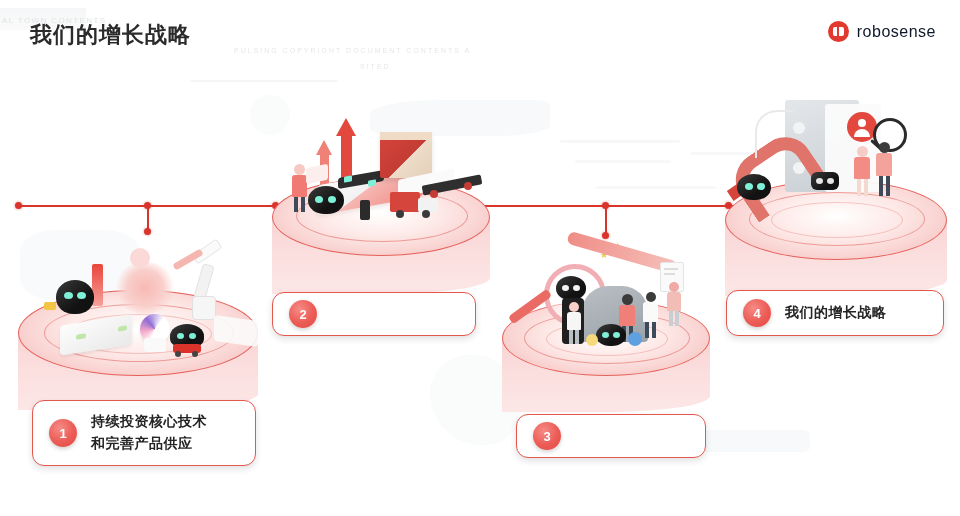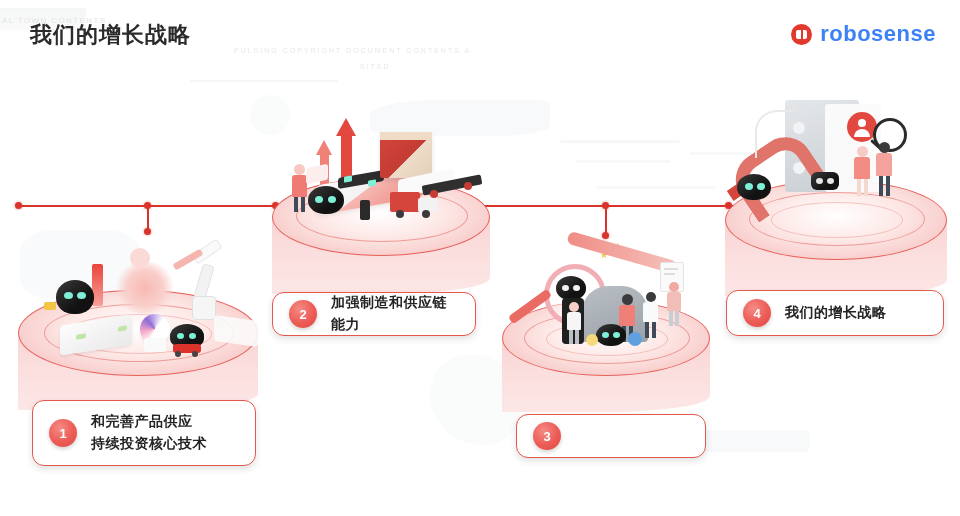--- a/index.html
+++ b/index.html
@@ -21,21 +21,21 @@
   .title{
     position:absolute;left:30px;top:20px;
     font-size:22px;font-weight:bold;color:#2b2b2b;letter-spacing:1px;
   }
   .logo{position:absolute;right:24px;top:21px;display:flex;align-items:center;gap:8px;}
   .logo-mark{width:21px;height:21px;border-radius:50%;background:#e2392f;
              position:relative;display:flex;align-items:center;justify-content:center;}
   .logo-mark::before{content:"";position:absolute;width:11px;height:9px;border-radius:2px;
              background:#fff;}
   .logo-mark::after{content:"";position:absolute;width:2px;height:9px;background:#e2392f;}
-  .logo-text{font-size:22px;color:#3b82f6;letter-spacing:.5px;font-weight:700;}
+  .logo-text{font-size:16px;color:#0f172a;letter-spacing:.5px;font-weight:400;}
 
   
   .tl-line{position:absolute;height:1.6px;background:#d8342b;}
   .tl-vert{position:absolute;width:1.6px;background:#d8342b;}
   .tl-dot{position:absolute;width:7px;height:7px;border-radius:50%;background:#d8342b;
           box-shadow:0 0 3px rgba(216,52,43,.55);}
 
   
   .ped{position:absolute;}
   .ped .body{position:absolute;left:0;right:0;bottom:0;
@@ -180,22 +180,22 @@
     <div class="sh" style="left:155px;top:104px;width:28px;height:9px;background:#d9332c;border-radius:3px;"></div>
     <div class="sh" style="left:157px;top:111px;width:6px;height:6px;border-radius:50%;background:#444;"></div>
     <div class="sh" style="left:174px;top:111px;width:6px;height:6px;border-radius:50%;background:#444;"></div>
 
     <div class="sh" style="left:196px;top:78px;width:44px;height:26px;background:#fbfbfb;border-radius:4px;transform:skewY(8deg);opacity:.9;"></div>
   </div>
 
   <div class="card" style="left:32px;top:400px;width:224px;height:66px;">
     <div class="num">1</div>
     <div>
+      <div class="txt">持续投资核心技术</div>
       <div class="txt">和完善产品供应</div>
-      <div class="txt">持续投资核心技术</div>
     </div>
   </div>
 
   <div class="ped" style="left:272px;top:178px;width:218px;height:116px;">
     <div class="body" style="top:40px;height:76px;"></div>
     <div class="top" style="height:76px;"></div>
     <div class="ring" style="left:24px;top:12px;width:170px;height:50px;"></div>
   </div>
 
   <div class="ill" style="left:272px;top:118px;width:218px;height:100px;">
@@ -243,21 +243,20 @@
 
     <div class="sh" style="left:150px;top:62px;width:60px;height:10px;background:#2f2f2f;border-radius:2px;transform:rotate(-11deg);"></div>
     <div class="sh" style="left:158px;top:72px;width:8px;height:8px;border-radius:50%;background:#c43c34;"></div>
     <div class="sh" style="left:192px;top:64px;width:8px;height:8px;border-radius:50%;background:#c43c34;"></div>
 
     <div class="sh" style="left:88px;top:82px;width:10px;height:20px;background:#2b2b2b;border-radius:2px;"></div>
   </div>
 
   <div class="card" style="left:272px;top:292px;width:204px;height:44px;">
     <div class="num">2</div>
-    <div class="txt">加强制造和供应链能力</div>
   </div>
 
   <div class="ped" style="left:502px;top:300px;width:208px;height:112px;">
     <div class="body" style="top:40px;height:72px;"></div>
     <div class="top" style="height:74px;"></div>
     <div class="ring" style="left:22px;top:12px;width:164px;height:50px;"></div>
     <div class="ring2" style="left:44px;top:22px;width:120px;height:32px;"></div>
   </div>
 
   <div class="ill" style="left:500px;top:240px;width:215px;height:105px;">

